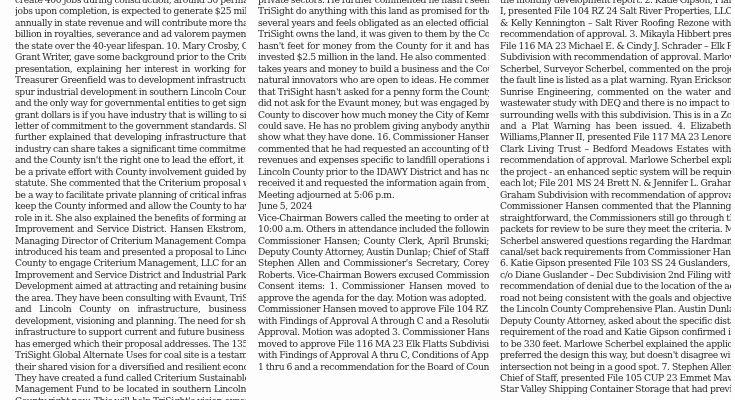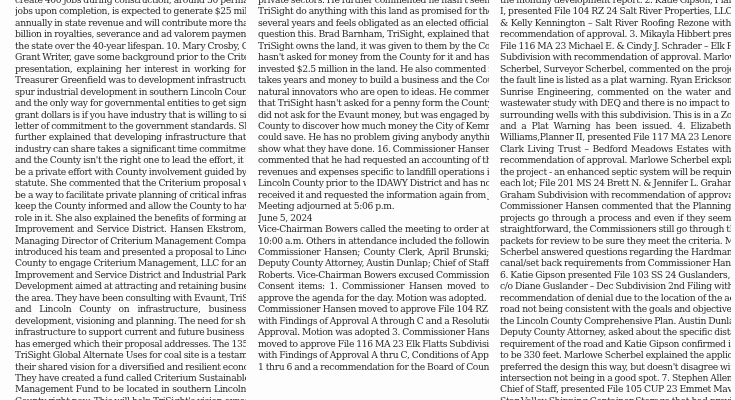--- a/index.html
+++ b/index.html
@@ -86,41 +86,41 @@
       <p>TriSight Global Alternate Uses for coal site is a testament of</p>
       <p>their shared vision for a diversified and resilient economy.</p>
       <p>They have created a fund called Criterium Sustainable</p>
       <p>Management Fund to be located in southern Lincoln</p>
       <p>County right now. This will help TriSight's vision expand as</p>
     </div>
   <div class="col col-2" id="col-1">
       <p>private sectors. He further commented he hasn't seen</p>
       <p>TriSight do anything with this land as promised for the</p>
       <p>several years and feels obligated as an elected official to</p>
-      <p>question this. Brad Barnham, TriSight, explained that</p>
       <p>TriSight owns the land, it was given to them by the County,</p>
-      <p>hasn't asked for money from the County for it and has</p>
+      <p>hasn't feet for money from the County for it and has</p>
       <p>invested $2.5 million in the land. He also commented it</p>
       <p>takes years and money to build a business and the County is</p>
       <p>natural innovators who are open to ideas. He commented</p>
       <p>that TriSight hasn't asked for a penny form the County and</p>
       <p>did not ask for the Evaunt money, but was engaged by the</p>
       <p>County to discover how much money the City of Kemmerer</p>
       <p>could save. He has no problem giving anybody anything to</p>
       <p>show what they have done. 16. Commissioner Hansen</p>
       <p>commented that he had requested an accounting of the</p>
       <p>revenues and expenses specific to landfill operations in</p>
       <p>Lincoln County prior to the IDAWY District and has not</p>
       <p>received it and requested the information again from Jerry</p>
       <p class="last">Meeting adjourned at 5:06 p.m.</p>
       <p class="last">June 5, 2024</p>
       <p>Vice-Chairman Bowers called the meeting to order at</p>
       <p>10:00 a.m. Others in attendance included the following:</p>
       <p>Commissioner Hansen; County Clerk, April Brunski;</p>
       <p>Deputy County Attorney, Austin Dunlap; Chief of Staff,</p>
+      <p>Stephen Allen and Commissioner's Secretary, Corey</p>
       <p>Roberts. Vice-Chairman Bowers excused Commissioner</p>
       <p>Consent items: 1. Commissioner Hansen moved to</p>
       <p>approve the agenda for the day. Motion was adopted. 2.</p>
       <p>Commissioner Hansen moved to approve File 104 RZ 24</p>
       <p>with Findings of Approval A through C and a Resolution of</p>
       <p>Approval. Motion was adopted 3. Commissioner Hansen</p>
       <p>moved to approve File 116 MA 23 Elk Flatts Subdivision</p>
       <p>with Findings of Approval A thru C, Conditions of Approval</p>
       <p>1 thru 6 and a recommendation for the Board of County</p>
     </div>
@@ -137,21 +137,20 @@
       <p>wastewater study with DEQ and there is no impact to the</p>
       <p>surrounding wells with this subdivision. This is in a Zone 2</p>
       <p>and a Plat Warning has been issued. 4. Elizabeth</p>
       <p>Williams,Planner II, presented File 117 MA 23 Lenore H.</p>
       <p>Clark Living Trust – Bedford Meadows Estates with</p>
       <p>recommendation of approval. Marlowe Scherbel explained</p>
       <p>the project - an enhanced septic system will be required on</p>
       <p>each lot; File 201 MS 24 Brett N. &amp; Jennifer L. Graham – BJ</p>
       <p>Graham Subdivision with recommendation of approval.</p>
       <p>Commissioner Hansen commented that the Planning</p>
-      <p>projects go through a process and even if they seem</p>
       <p>straightforward, the Commissioners still go through the</p>
       <p>packets for review to be sure they meet the criteria. Marlowe</p>
       <p>Scherbel answered questions regarding the Hardman</p>
       <p>canal/set back requirements from Commissioner Hansen.</p>
       <p>6. Katie Gipson presented File 103 SS 24 Guslanders, LLC</p>
       <p>c/o Diane Guslander – Dec Subdivision 2nd Filing with</p>
       <p>recommendation of denial due to the location of the access</p>
       <p>road not being consistent with the goals and objectives of</p>
       <p>the Lincoln County Comprehensive Plan. Austin Dunlap,</p>
       <p>Deputy County Attorney, asked about the specific distance</p>

